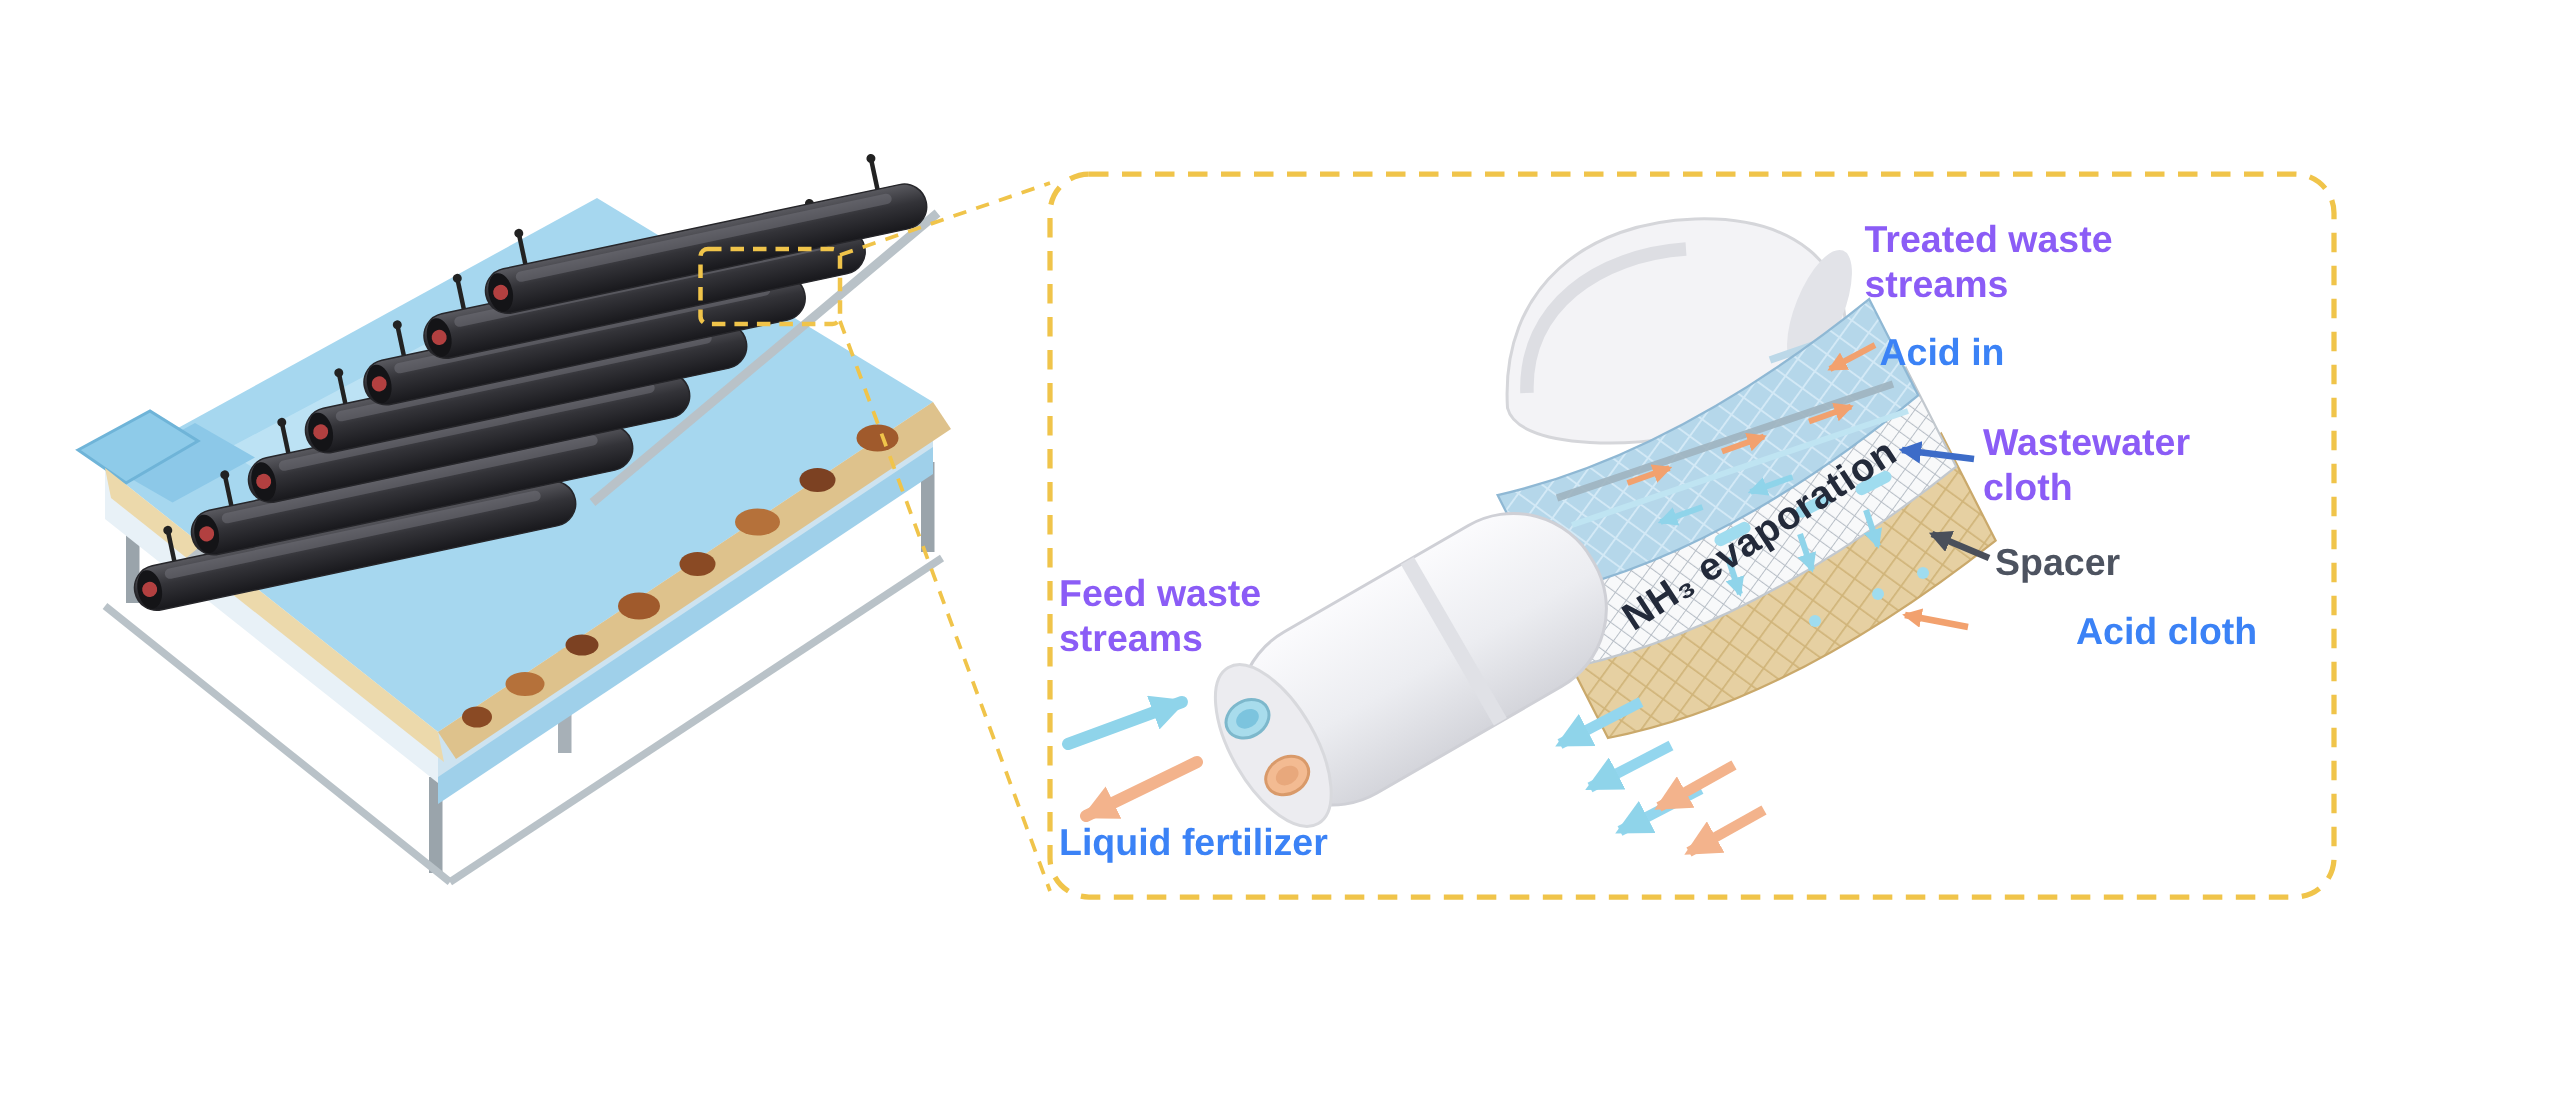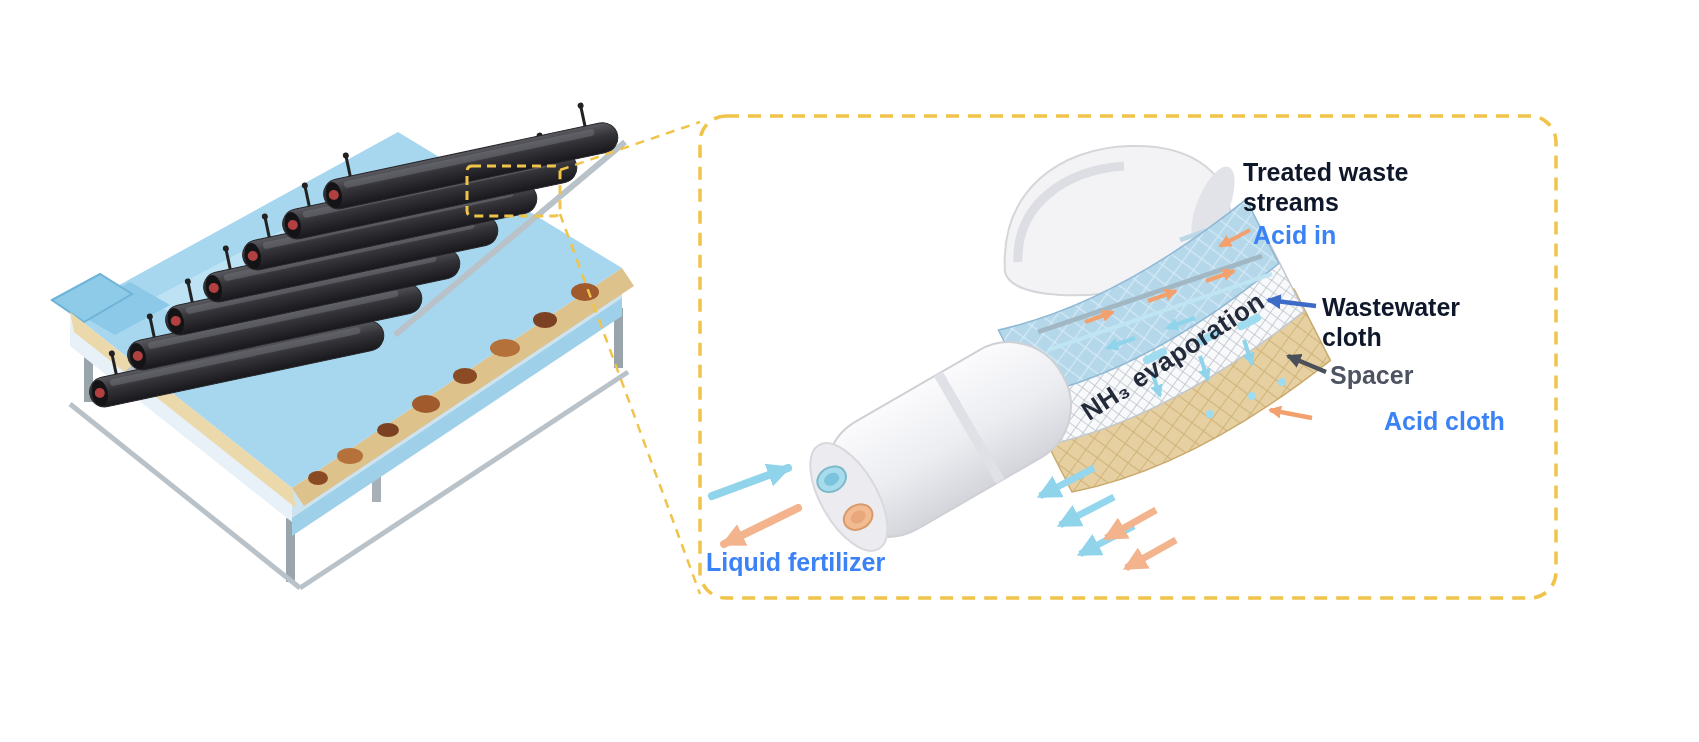--- a/index.html
+++ b/index.html
@@ -1,21 +1,21 @@
 <!DOCTYPE html>
 <html><head>
 <meta charset="utf-8">
 <style>
   html,body{margin:0;padding:0;background:#ffffff;}
   #canvas{position:relative;width:1699px;height:742px;background:#ffffff;overflow:hidden;
           font-family:"Liberation Sans",sans-serif;}
   svg{position:absolute;left:0;top:0;}
   .lbl{position:absolute;font-weight:bold;font-size:25px;line-height:1.18;
        font-family:"Liberation Sans",sans-serif;}
-  .lbl-blue{color:#0f172a;margin-top:12px;}
+  .lbl-blue{color:#8b5cf6;}
   .lbl-orange{color:#3b82f6;}
   .lbl-gray{color:#4d5360;text-align:right;}
   .nh3{position:absolute;left:1086px;top:398px;transform:rotate(-33deg);
        transform-origin:0 60%;font-weight:bold;font-size:26px;color:#232a3a;
        white-space:nowrap;letter-spacing:.5px;}
 </style>
 </head>
 <body>
 
 <div id="canvas">
@@ -271,18 +271,19 @@
 <div class="lbl lbl-blue" style="left:1243px;top:146px;width:185px;">Treated waste streams</div>
 
 <div class="lbl lbl-orange" style="left:1253px;top:221px;">Acid in</div>
 
 <div class="lbl lbl-blue" style="left:1322px;top:281px;width:150px;">Wastewater cloth</div>
 
 <div class="lbl lbl-gray" style="left:1330px;top:361px;">Spacer</div>
 
 <div class="lbl lbl-orange" style="left:1384px;top:407px;">Acid cloth</div>
 
+<div class="lbl lbl-blue" style="left:706px;top:382px;width:140px;">Feed waste streams</div>
 
 <div class="lbl lbl-orange" style="left:706px;top:548px;text-align:right;">Liquid fertilizer</div>
 
 <div class="nh3">NH₃ evaporation</div>
 
 </div>
 
 </body></html>

